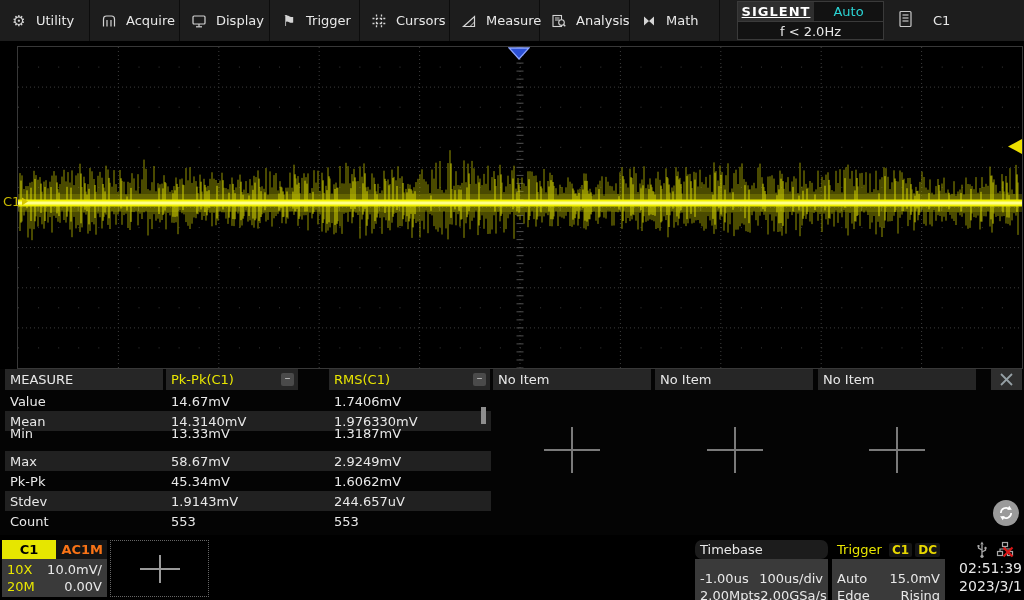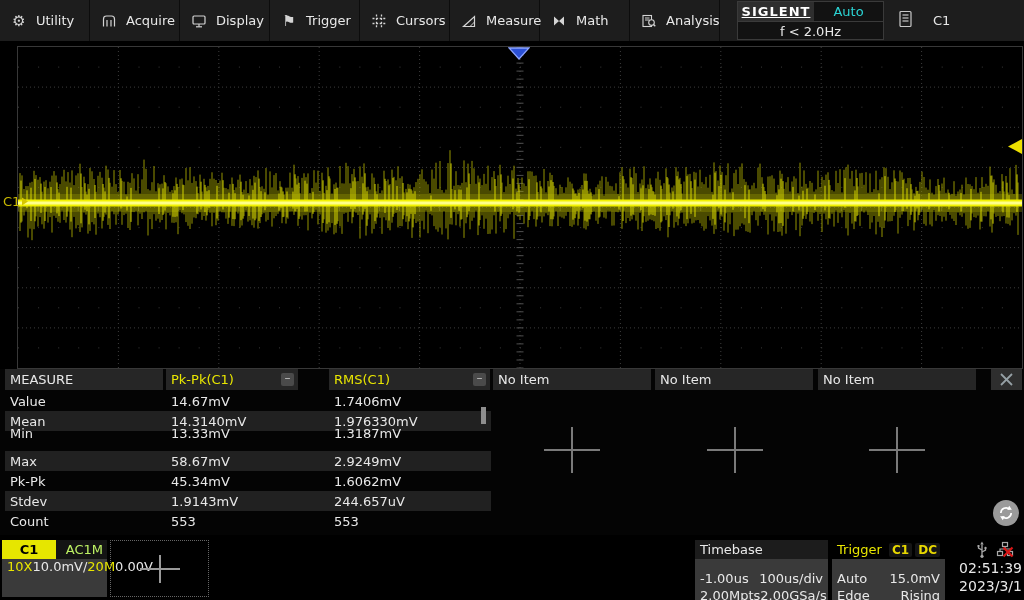--- a/index.html
+++ b/index.html
@@ -41,29 +41,29 @@
   .plus-slot .v{position:absolute;left:27px;top:0;width:2px;height:46px;background:#7a7a7a;}
   #measure-close{position:absolute;left:991px;top:0;width:31px;height:21px;background:#2e2e2e;display:flex;align-items:center;justify-content:center;}
   #reset-stats{position:absolute;left:990px;top:128px;width:32px;height:32px;}
   #scroll-handle{position:absolute;left:481px;top:38px;width:5px;height:17px;background:#8e8e8e;}
 
   
   #bottombar{position:absolute;left:0;top:538px;width:1024px;height:62px;background:#000;}
   #ch-box{position:absolute;left:2px;top:2px;width:105px;height:57px;}
   #ch-head{display:flex;height:19px;}
   #ch-badge{width:54px;background:#e6e600;color:#000;font-weight:bold;display:flex;align-items:center;justify-content:center;}
-  #ch-coupling{flex:1;background:#141414;color:#bef264;display:flex;align-items:center;justify-content:flex-end;padding-right:4px;}
-  #ch-body{height:38px;background:#3a3a3a;display:flex;flex-direction:row;justify-content:space-evenly;padding:0 5px;}
+  #ch-coupling{flex:1;background:#141414;color:#f97316;display:flex;align-items:center;justify-content:flex-end;padding-right:4px;font-weight:bold;}
+  #ch-body{height:38px;background:#3a3a3a;display:flex;flex-direction:column;justify-content:space-evenly;padding:0 5px;}
   .kvline{display:flex;justify-content:space-between;line-height:15px;}
   #add-ch-box{position:absolute;left:110px;top:2px;width:97px;height:55px;border:1px dotted #666;display:flex;align-items:center;justify-content:center;}
   .small-plus{position:relative;width:40px;height:28px;}
   .small-plus .h{position:absolute;left:0;top:13px;width:40px;height:2px;background:#9a9a9a;}
   .small-plus .v{position:absolute;left:19px;top:0;width:2px;height:28px;background:#9a9a9a;}
   .info-box{position:absolute;top:2px;height:57px;}
-  .info-head{height:19px;display:flex;align-items:center;padding:0 5px;background:#1c1c1c;justify-content:space-between;}
+  .info-head{height:19px;display:flex;align-items:center;padding:0 5px;background:#1c1c1c;justify-content:space-between;border-radius:7px;}
   .info-body{height:38px;background:#3a3a3a;display:flex;flex-direction:column;justify-content:space-evenly;padding:9px 5px;}
   #timebase-box{left:695px;width:133px;}
   #trigger-box{left:832px;width:113px;}
   #trigger-box .info-head{background:#000;}
   .badge-dark{background:#151515;color:#e8d800;padding:0 3px;font-size:12px;font-weight:bold;border-radius:2px;}
   #status-area{position:absolute;left:948px;top:0;width:76px;height:62px;text-align:center;}
   #status-icons{position:absolute;left:26px;top:3px;display:flex;gap:6px;}
   #status-time{position:absolute;left:0;top:22px;width:74px;font-size:14px;text-align:right;}
   #status-date{position:absolute;left:0;top:40px;width:74px;font-size:14px;text-align:right;}
   #lan-wrap{position:relative;width:18px;height:18px;}
@@ -119,36 +119,36 @@
         <svg width="16" height="16">
             <path d="M2.5 13.5H13.5V3.5Z" fill="none" stroke="#d4d4d4" stroke-width="1.2"></path>
             <path d="M9 13.5 13.5 9" stroke="#d4d4d4" stroke-width="1"></path>
           </svg>
       </span>
       <span class="mi-label">Measure</span>
     </div>
     <div class="menu-item">
       <span class="mi-icon">
         <svg width="16" height="16">
-            <polygon points="3,3.5 3,12.5 13,3.5 13,12.5" fill="#d4d4d4"></polygon>
-          </svg>
-      </span>
-      <span class="mi-label">Math</span>
-    </div>
-    <div class="menu-item">
-      <span class="mi-icon">
-        <svg width="16" height="16">
             <rect x="2" y="2.5" width="8.5" height="11" fill="none" stroke="#d4d4d4" stroke-width="1.1"></rect>
             <line x1="4" y1="5" x2="8.5" y2="5" stroke="#d4d4d4" stroke-width="1"></line>
             <line x1="4" y1="7" x2="8.5" y2="7" stroke="#d4d4d4" stroke-width="1"></line>
             <circle cx="10.5" cy="9.5" r="2.8" fill="#1d1d1d" stroke="#d4d4d4" stroke-width="1.1"></circle>
             <line x1="12.5" y1="11.5" x2="14.3" y2="13.3" stroke="#d4d4d4" stroke-width="1.3"></line>
           </svg>
       </span>
       <span class="mi-label">Analysis</span>
+    </div>
+    <div class="menu-item">
+      <span class="mi-icon">
+        <svg width="16" height="16">
+            <polygon points="3,3.5 3,12.5 13,3.5 13,12.5" fill="#d4d4d4"></polygon>
+          </svg>
+      </span>
+      <span class="mi-label">Math</span>
     </div>
   </div>
 
   <div id="brand-box">
     <div class="brand-top">
       <div class="brand-logo">SIGLENT</div>
       <div class="brand-auto">Auto</div>
     </div>
     <div class="brand-freq">f &lt; 2.0Hz</div>
   </div>

